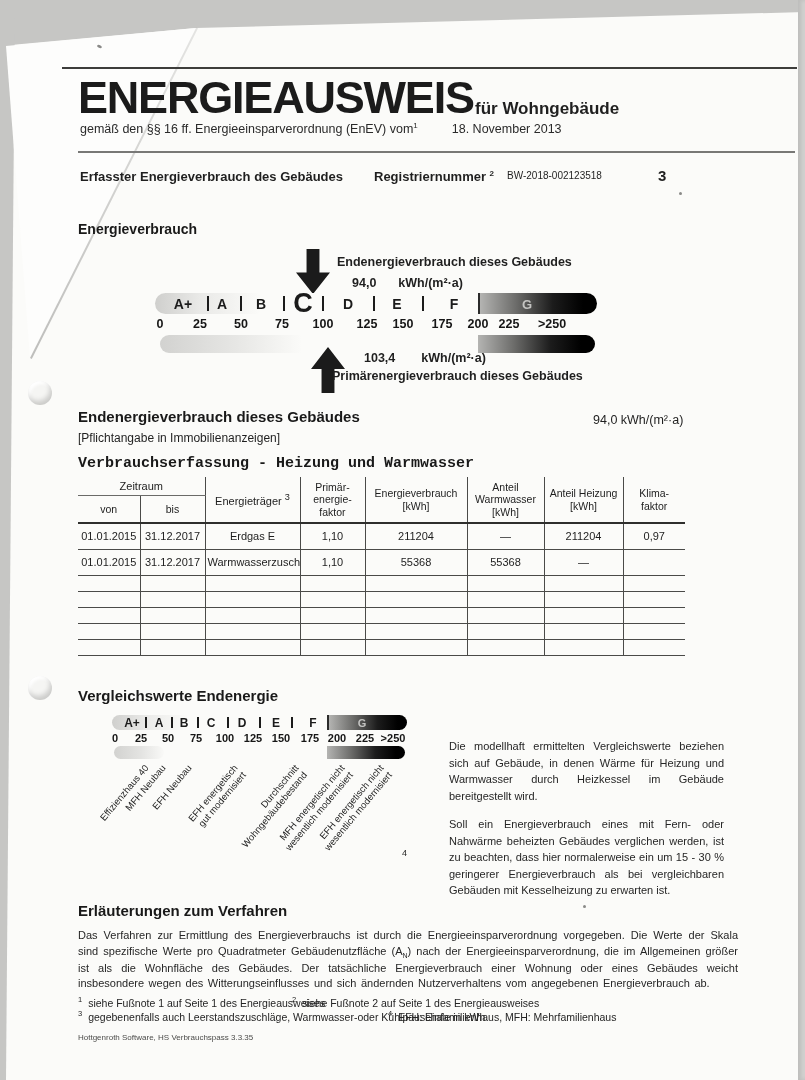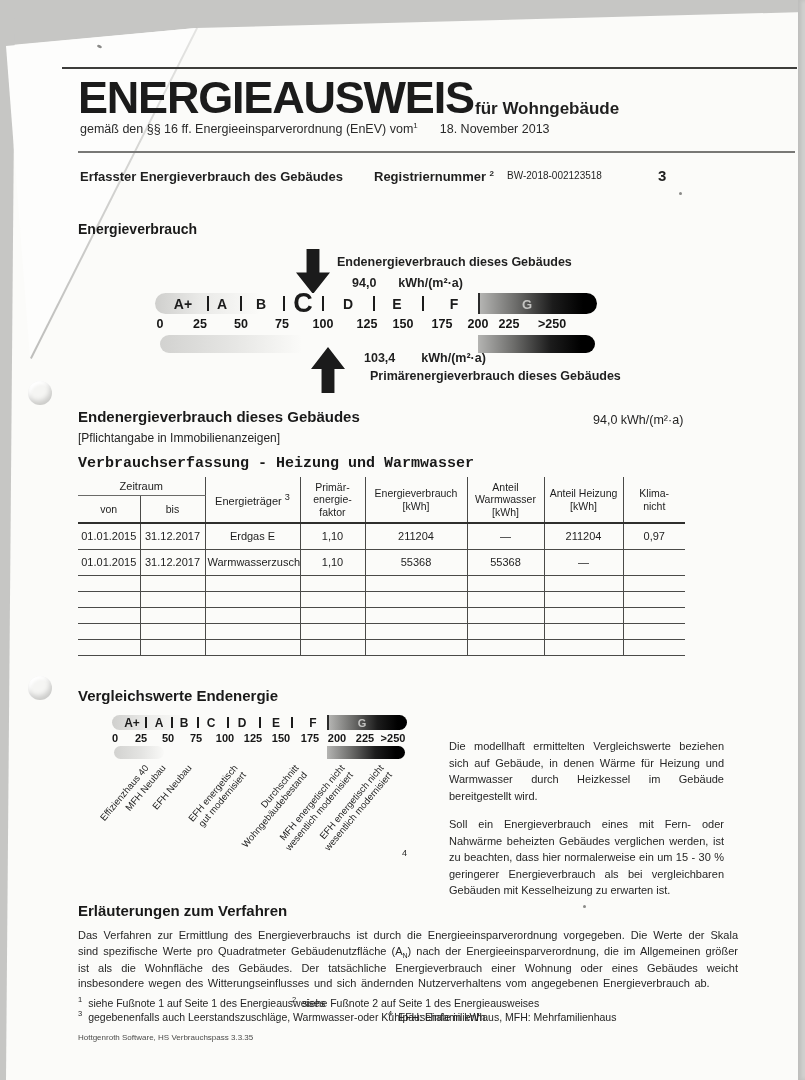--- a/index.html
+++ b/index.html
@@ -27,40 +27,40 @@
   .hole2 { left:28px; top:676px; }
   .speck { position:absolute; background:#8a8a88; border-radius:50%; }
 
   .rule-top { left:62px; top:67px; width:735px; height:2px; background:#3d3d3b; }
   .rule-header { left:78px; top:151px; width:717px; height:2px; background:#787876; }
 
   .doc-title { left:78px; top:72px; font-size:45px; font-weight:bold; letter-spacing:-1.2px; color:#1b1b1b; }
   .doc-subtitle { left:475px; top:99px; font-size:17px; font-weight:bold; }
   .law-line { left:80px; top:121px; font-size:12.5px; color:#2a2a2a; }
   .law-line sup { font-size:8px; }
-  .law-date { margin-left:22px; }
+  .law-date { margin-left:34px; }
   .sec-label { left:80px; top:169px; font-size:13px; font-weight:bold; }
   .reg-label { left:374px; top:169px; font-size:13px; font-weight:bold; }
   .reg-label sup { font-size:8px; }
   .reg-number { left:507px; top:170px; font-size:10px;text-align:right; }
   .page-number { left:658px; top:167px; font-size:15px; font-weight:bold; }
 
   .h-section { font-size:15px; font-weight:bold; color:#191919; }
   .h-energie { left:78px; top:221px; font-size:14px; }
 
   .arrow-down { left:296px; top:249px; width:34px; height:45px; background:#1b1b1b;
     clip-path:polygon(31% 0,69% 0,69% 52%,100% 52%,50% 100%,0 52%,31% 52%); }
   .arrow-up { left:311px; top:347px; width:34px; height:46px; background:#1b1b1b;
     clip-path:polygon(50% 0,100% 48%,69% 48%,69% 100%,31% 100%,31% 48%,0 48%); }
   .lbl-end { left:337px; top:255px; font-size:12.5px; font-weight:bold; }
   .val-end { left:352px; top:276px; font-size:12.5px; font-weight:bold; }
   .val-end .unit { margin-left:22px; }
   .val-primary { left:364px; top:351px; font-size:12.5px; font-weight:bold; }
   .val-primary .unit { margin-left:26px; }
-  .lbl-primary { left:370px; top:369px; font-size:12.5px; font-weight:bold; }
+  .lbl-primary { left:332px; top:369px; font-size:12.5px; font-weight:bold; }
 
   .scale1 { left:155px; top:293px; width:440px; height:65px; }
   .scale1 .band { position:absolute; left:0; top:0; width:440px; height:21px; border-radius:11px 0 0 11px;
     background:linear-gradient(to right,#cfcfcd 0%,#e9e9e7 10%,#fbfbf9 24%,#fbfbf9 100%); }
   .scale1 .dark-top { position:absolute; left:323px; top:0; width:117px; height:21px;
     border-radius:0 11px 11px 0; border-left:2px solid #2b2b2b;
     background:linear-gradient(90deg,#b4b4b2 0%,#6e6e6c 30%,#1c1c1c 62%,#000 88%); }
   .sc-letter { position:absolute; top:3px; transform:translateX(-50%); font-size:14px; font-weight:bold; color:#1b1b1b; }
   .sc-letter.rated { top:-5px; font-size:27px; }
   .sc-letter.worst { top:4px; font-size:13px; color:#c4c4c2; }
@@ -238,21 +238,21 @@
 energie-
 faktor</span></th>
       <th rowspan="2" class="hspan"><span class="pre">Energieverbrauch
 [kWh]</span></th>
       <th rowspan="2" class="hspan"><span class="pre">Anteil
 Warmwasser
 [kWh]</span></th>
       <th rowspan="2" class="hspan"><span class="pre">Anteil Heizung
 [kWh]</span></th>
       <th rowspan="2" class="hspan"><span class="pre">Klima-
-nicht</span></th>
+faktor</span></th>
     </tr>
     <tr class="hrow2">
       <th class="th-von"><span>von</span></th>
       <th class="th-bis"><span>bis</span></th>
     </tr>
   </thead>
   <tbody>
     <tr class="data-row">
       <td>01.01.2015</td>
       <td>31.12.2017</td>

